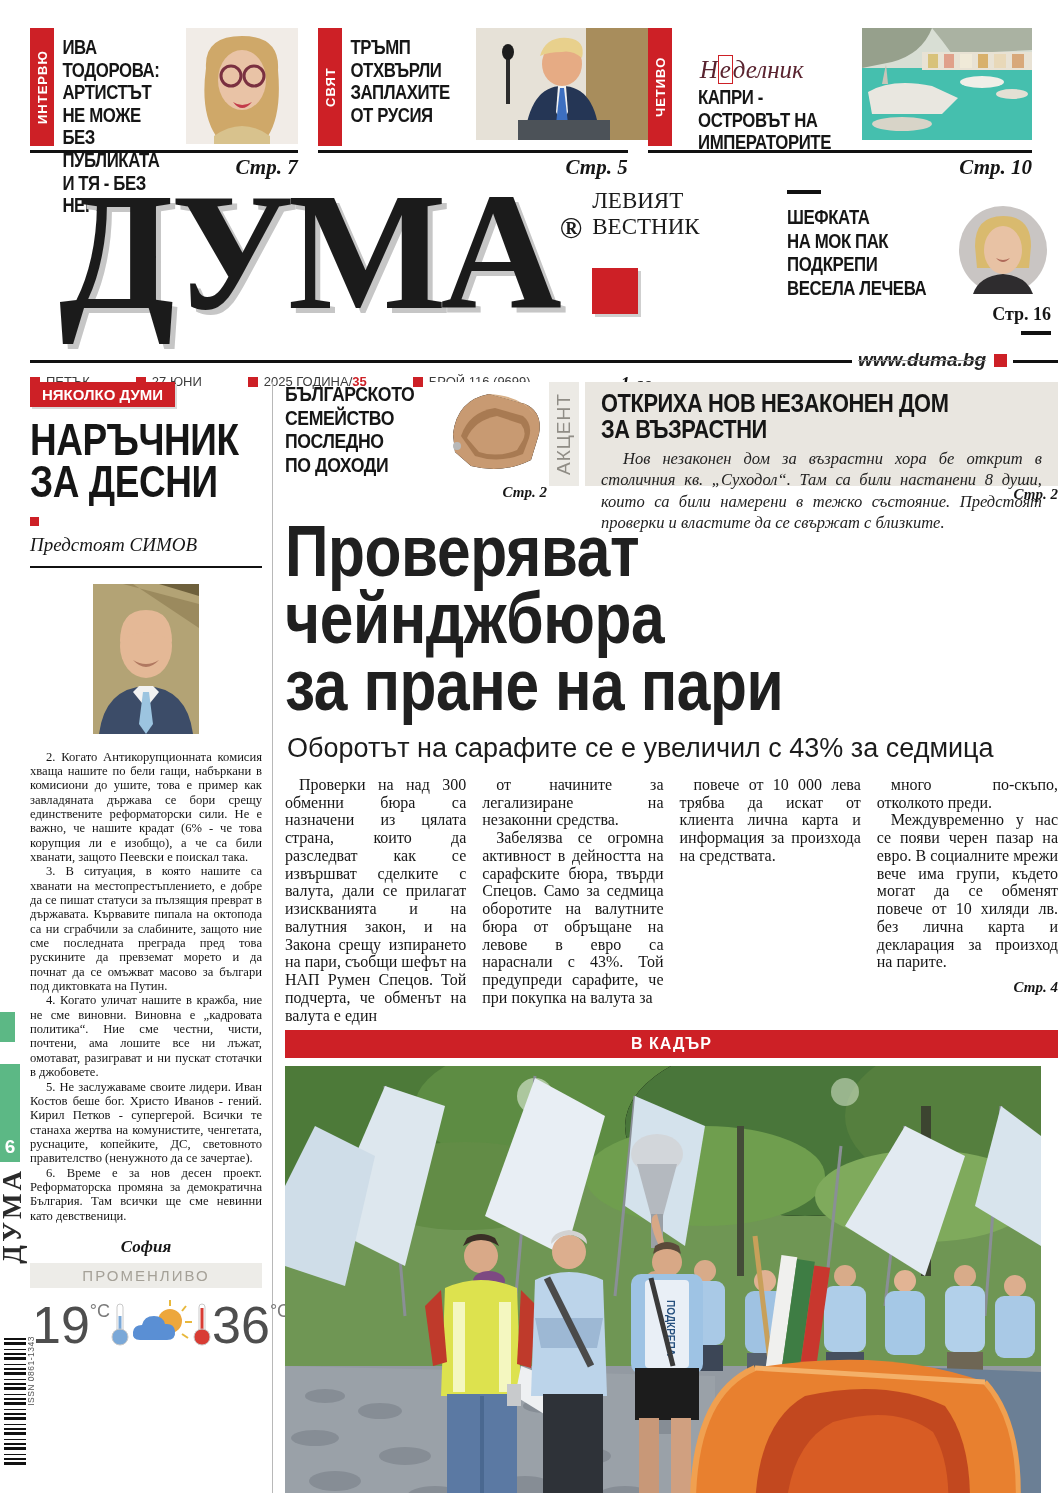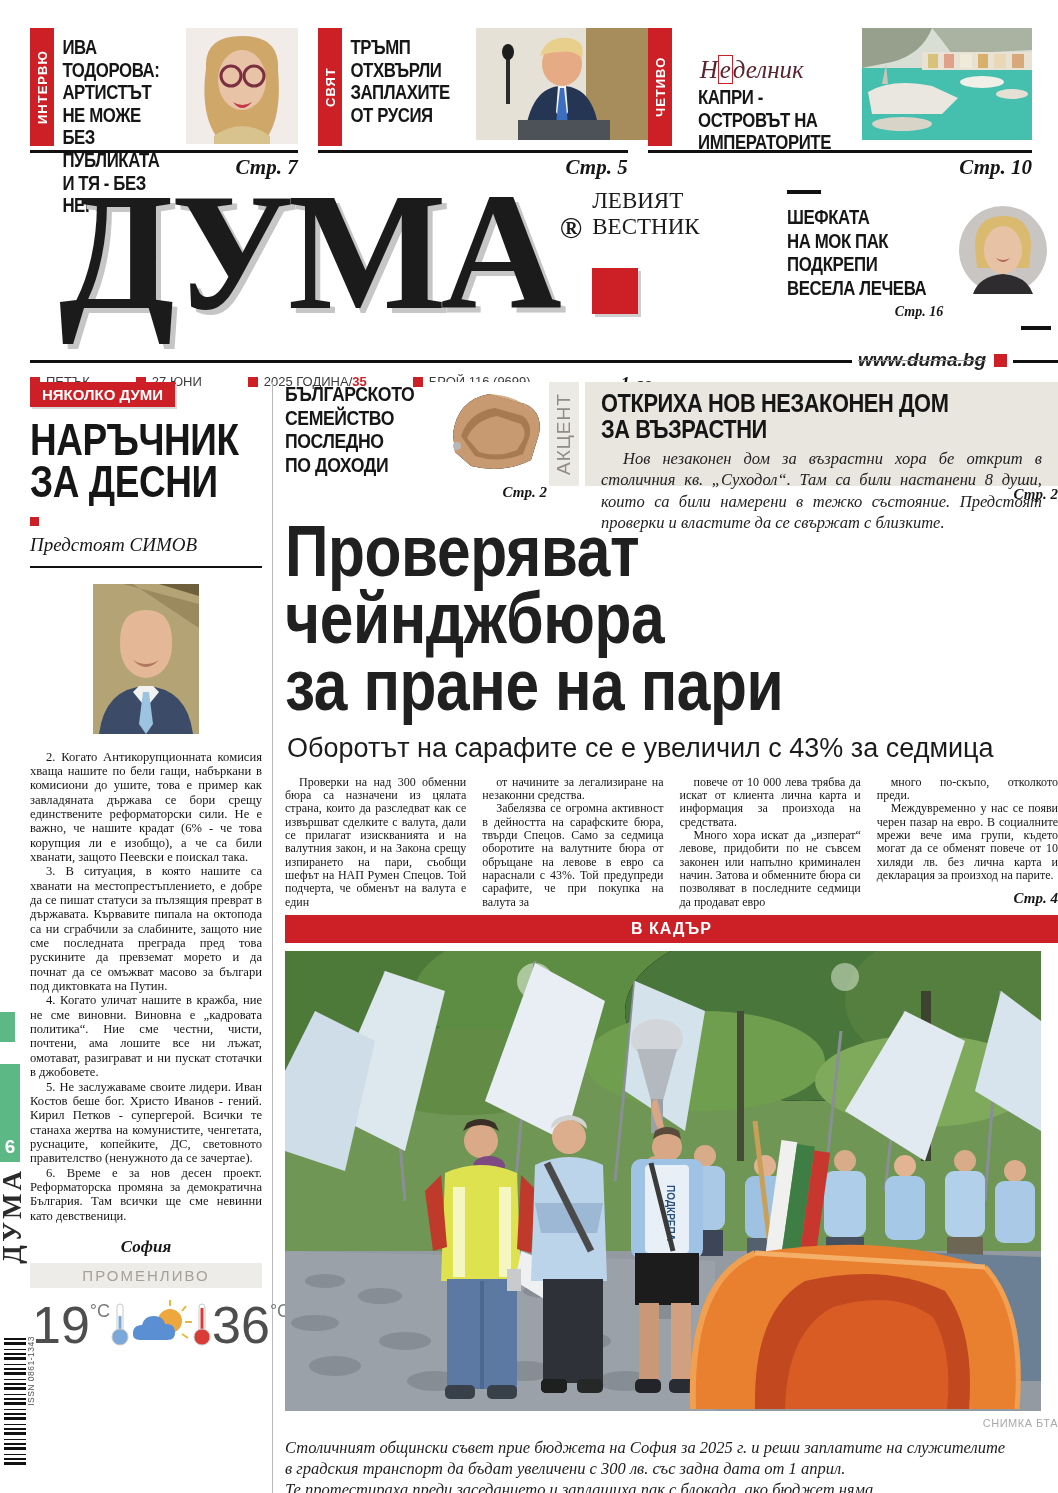--- a/index.html
+++ b/index.html
@@ -30,21 +30,21 @@
         letter-spacing:-6px;color:#1b1b1b;text-shadow:5px 5px 0 #c6c6c6;}
   .logo sup{font-size:30px;letter-spacing:0;text-shadow:none;vertical-align:70px;margin-left:4px;}
   .tag-col{margin-left:10px;padding-top:10px;}
   .tagline{font-family:"Liberation Serif",serif;font-size:23px;line-height:1.12;color:#1b1b1b;}
   .reddot{width:46px;height:46px;background:#cd2026;margin-top:28px;box-shadow:3px 3px 0 #cfcfcf;}
   .mok{position:absolute;right:0;top:12px;width:300px;}
   .mok-dash{width:34px;height:4px;background:#111;margin-bottom:12px;}
   .mok-row{display:flex;}
   .mok-head{font-weight:bold;font-size:20px;line-height:1.18;width:170px;}
   .mok-photo{margin-left:2px;}
-  .mok-page{font-family:"Liberation Serif",serif;font-style:italic;font-weight:bold;font-size:14px;text-align:center;margin:4px 36px 0 0;}
+  .mok-page{font-family:"Liberation Serif",serif;font-weight:bold;font-size:18px;text-align:right;margin:4px 36px 0 0;}
   .mok-dash2{width:30px;height:4px;background:#111;margin:6px 36px 0 auto;}
 
   
   .dateline{position:absolute;top:338px;left:30px;width:891px;display:flex;align-items:flex-start;font-size:13px;color:#3c3c3c;margin-top:36px;}
   .d-item{display:flex;align-items:center;margin-right:46px;}
   .rsq{width:10px;height:10px;background:#cd2026;margin-right:6px;}
   .d-red{color:#cd2026;font-weight:bold;}
   .price{font-family:"Liberation Serif",serif;font-style:italic;font-weight:bold;font-size:18px;color:#111;margin-left:44px;}
   .main-rule{position:absolute;top:360px;left:30px;width:1028px;border-top:3px solid #111;}
   .site-chip{position:absolute;top:349px;left:852px;background:#fff;padding:0 6px;display:flex;align-items:center;
@@ -84,21 +84,21 @@
   .akc-title{font-weight:bold;font-size:26px;line-height:1;letter-spacing:-.5px;}
   .akc-text{font-family:"Liberation Serif",serif;font-style:italic;font-size:16.5px;line-height:1.3;text-align:justify;
             text-indent:22px;margin-top:6px;color:#222;}
   .akc-page{position:absolute;right:0;top:104px;font-family:"Liberation Serif",serif;font-style:italic;font-weight:bold;font-size:15px;}
 
   
   .lead-head{font-weight:bold;font-size:72px;line-height:.93;letter-spacing:-3px;color:#202020;margin-top:14px;}
   .lead-sub{font-size:27px;color:#1c1c1c;margin:14px 0 12px 2px;}
   .lead-cols{display:flex;gap:16px;}
   .lead-col{flex:1;}
-  .lead-col p{font-family:"Liberation Serif",serif;font-size:12px;line-height:1.11;text-align:justify;
+  .lead-col p{font-family:"Liberation Serif",serif;font-size:16px;line-height:1.11;text-align:justify;
               text-indent:14px;margin:0;}
   .lead-page{text-align:right;font-family:"Liberation Serif",serif;font-style:italic;font-weight:bold;font-size:15px;margin-top:8px;}
 
   
   .kadar{background:#cd2026;color:#fff;font-weight:bold;font-size:16px;letter-spacing:1px;text-align:center;
          padding:5px 0;margin-top:6px;}
   .photo-wrap{margin-top:8px;}
   .credit{text-align:right;color:#a9a9a9;font-size:11px;margin-top:2px;letter-spacing:.5px;}
   .caption{position:relative;font-family:"Liberation Serif",serif;font-style:italic;font-size:16.5px;line-height:1.28;margin-top:8px;color:#1d1d1d;}
 
@@ -371,21 +371,20 @@
       <div class="lead-cols">
         <div class="lead-col">
           <p>Проверки на над 300 обменни бюра са назначени из цялата страна, които да разследват как се извършват сделките с валута, дали се прилагат изискванията и на валутния закон, и на Закона срещу изпирането на пари, съобщи шефът на НАП Румен Спецов. Той подчерта, че обменът на валута е един</p>
         </div>
         <div class="lead-col">
           <p>от начините за легализиране на незаконни средства.</p>
           <p>Забелязва се огромна активност в дейността на сарафските бюра, твърди Спецов. Само за седмица оборотите на валутните бюра от обръщане на левове в евро са нараснали с 43%. Той предупреди сарафите, че при покупка на валута за</p>
         </div>
         <div class="lead-col">
           <p>повече от 10 000 лева трябва да искат от клиента лична карта и информация за произхода на средствата.</p>
-          <p>Много хора искат да „изперат“ левове, придобити по не съвсем законен или напълно криминален начин. Затова и обменните бюра си позволяват в последните седмици да продават евро</p>
         </div>
         <div class="lead-col">
           <p>много по-скъпо, отколкото преди.</p>
           <p>Междувременно у нас се появи черен пазар на евро. В социалните мрежи вече има групи, където могат да се обменят повече от 10 хиляди лв. без лична карта и декларация за произход на парите.</p>
           <div class="lead-page">Стр. 4</div>
         </div>
       </div>
 
       <div class="kadar">В КАДЪР</div>
 

